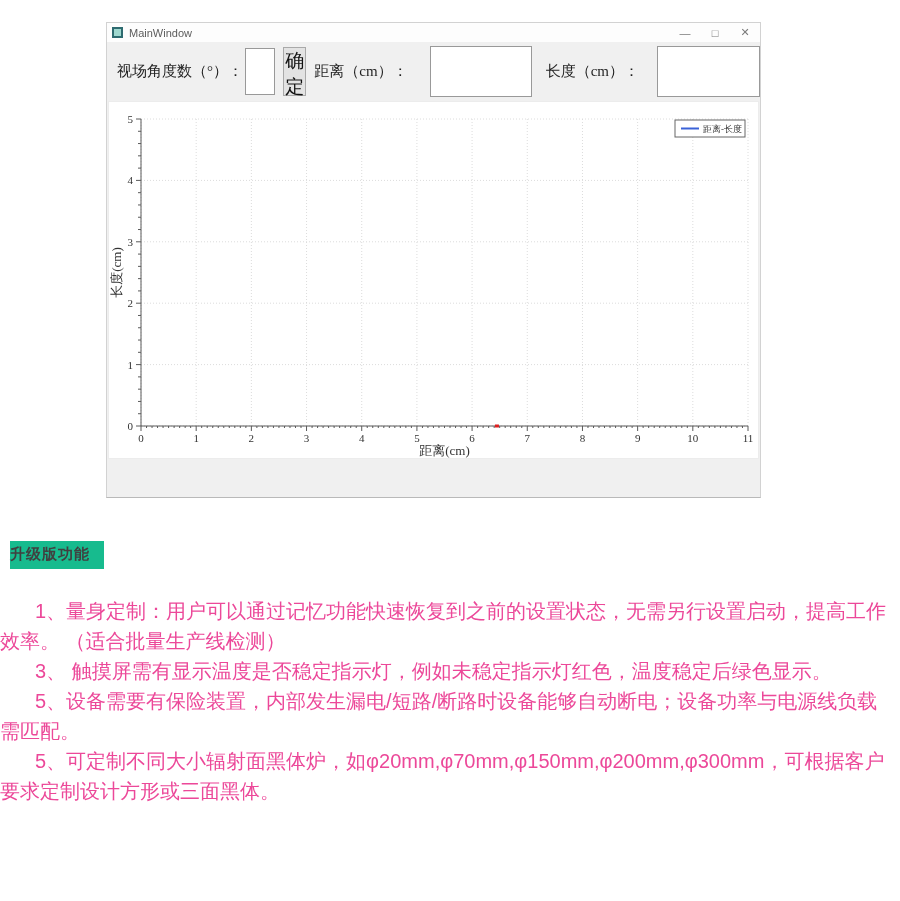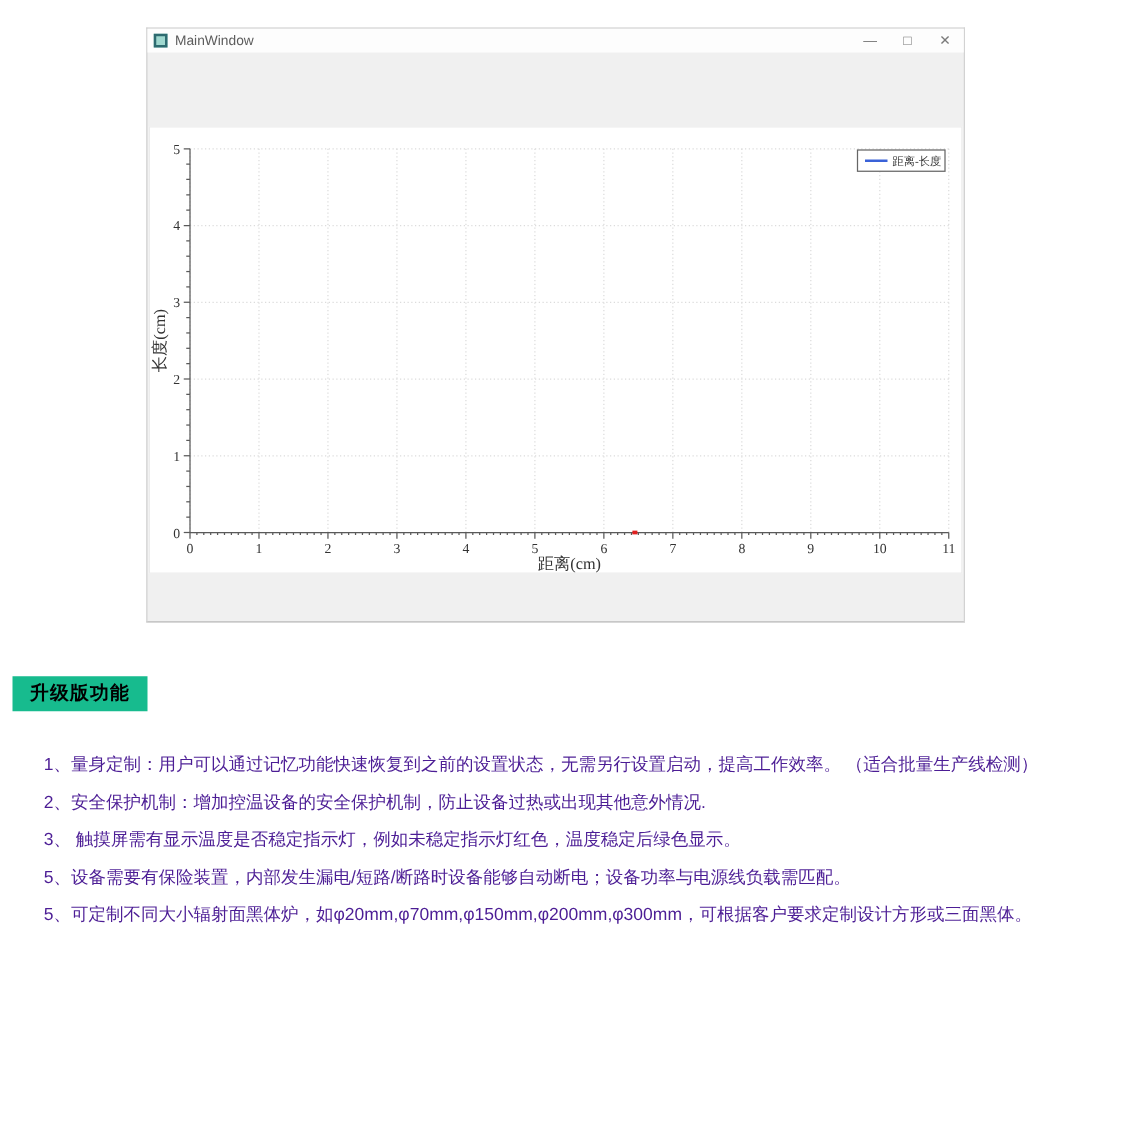--- a/index.html
+++ b/index.html
@@ -1,20 +1,20 @@
 <!DOCTYPE html>
 <html><head>
 <meta charset="utf-8">
 <style>
   * { margin:0; padding:0; box-sizing:border-box; }
   html,body { width:900px; height:901px; background:#ffffff; overflow:hidden;
               font-family:"Liberation Sans", sans-serif; }
 
   
-  .app-window { position:absolute; left:117px; top:22px; width:655px; height:476px;
+  .app-window { position:absolute; left:106px; top:22px; width:655px; height:476px;
                 background:#f0f0f0; border:1px solid #d2d2d2; border-bottom:1px solid #b9b9b9; }
   .titlebar { height:19px; background:#fdfdfd; display:flex; align-items:center; padding-left:5px; }
   .win-icon { width:11px; height:11px; border:2px solid #2e6b70; background:#9fd8cf; display:inline-block; }
   .win-title { font-size:11px; color:#5c5c5c; margin-left:6px; }
   .win-controls { margin-left:auto; display:flex; }
   .win-btn { width:30px; height:19px; display:flex; align-items:center; justify-content:center;
              font-size:11px; color:#7a7a7a; cursor:default; }
 
   
   .toolbar { height:58px; display:flex; align-items:center;
@@ -34,41 +34,50 @@
 
   
   .chart-area { position:absolute; left:1px; top:78px; width:651px; height:358px;
                 background:#ffffff; border:1px solid #ececec; }
   .chart-area svg { display:block; }
 
   
   .main-content { position:absolute; left:0; top:495px; width:900px; }
   .desc { margin:8px 0 0 30px; font-size:15px; color:#262626; line-height:20px; }
   .desc b { font-weight:bold; }
-  .badge { display:inline-block; margin:46px 0 0 10px; padding:4px 14px 5px 14px;
-           background:#17bb8e; color:#000000; font-size:15px; font-weight:bold;
+  .badge { display:inline-block; margin:46px 0 0 10px; padding:4px 14px 5px 0;
+           background:#17bb8e; color:#404040; font-size:15px; font-weight:bold;
            letter-spacing:1px; }
   .feature-list { margin-top:27px; padding-right:8px; }
-  .feature-list p { font-size:14px; color:#4c1d95; line-height:30px; text-indent:35px; }
+  .feature-list p { font-size:20px; color:#ec4899; line-height:30px; text-indent:35px; }
 </style>
 </head>
 <body>
 
 <div class="app-window">
 
   <div class="titlebar">
     <span class="win-icon"></span>
     <span class="win-title">MainWindow</span>
     <span class="win-controls">
       <span class="win-btn">—</span>
       <span class="win-btn">□</span>
       <span class="win-btn">✕</span>
     </span>
   </div>
 
+  <div class="toolbar">
+    <span class="tb-label lbl-fov">视场角度数（°）：</span>
+    <input class="inp inp-fov" type="text" value="" style="">
+    <button class="btn-confirm">确定</button>
+    <span class="tb-label lbl-dist">距离（cm）：</span>
+    <input class="inp inp-dist" type="text" value="" style="">
+    <span class="tb-label lbl-len">长度（cm）：</span>
+    <input class="inp inp-len" type="text" value="" style="">
+  </div>
 
   <div class="chart-area">
     <svg width="651" height="358" viewBox="0 0 651 358">
         <line x1="32" y1="17" x2="32" y2="324" stroke="#dcdcdc" stroke-width="1" stroke-dasharray="1,2"></line>
         <line x1="87.18181818181819" y1="17" x2="87.18181818181819" y2="324" stroke="#dcdcdc" stroke-width="1" stroke-dasharray="1,2"></line>
         <line x1="142.36363636363637" y1="17" x2="142.36363636363637" y2="324" stroke="#dcdcdc" stroke-width="1" stroke-dasharray="1,2"></line>
         <line x1="197.54545454545453" y1="17" x2="197.54545454545453" y2="324" stroke="#dcdcdc" stroke-width="1" stroke-dasharray="1,2"></line>
         <line x1="252.72727272727272" y1="17" x2="252.72727272727272" y2="324" stroke="#dcdcdc" stroke-width="1" stroke-dasharray="1,2"></line>
         <line x1="307.9090909090909" y1="17" x2="307.9090909090909" y2="324" stroke="#dcdcdc" stroke-width="1" stroke-dasharray="1,2"></line>
         <line x1="363.09090909090907" y1="17" x2="363.09090909090907" y2="324" stroke="#dcdcdc" stroke-width="1" stroke-dasharray="1,2"></line>
@@ -250,18 +259,17 @@
   </div>
 </div>
 
 <div class="main-content">
 
 
   <div class="badge">升级版功能</div>
 
   <div class="feature-list">
     <p>1、量身定制：用户可以通过记忆功能快速恢复到之前的设置状态，无需另行设置启动，提高工作效率。 （适合批量生产线检测）</p>
-    <p>2、安全保护机制：增加控温设备的安全保护机制，防止设备过热或出现其他意外情况.</p>
     <p>3、 触摸屏需有显示温度是否稳定指示灯，例如未稳定指示灯红色，温度稳定后绿色显示。</p>
     <p>5、设备需要有保险装置，内部发生漏电/短路/断路时设备能够自动断电；设备功率与电源线负载需匹配。</p>
     <p>5、可定制不同大小辐射面黑体炉，如φ20mm,φ70mm,φ150mm,φ200mm,φ300mm，可根据客户要求定制设计方形或三面黑体。</p>
   </div>
 </div>
 
 </body></html>

